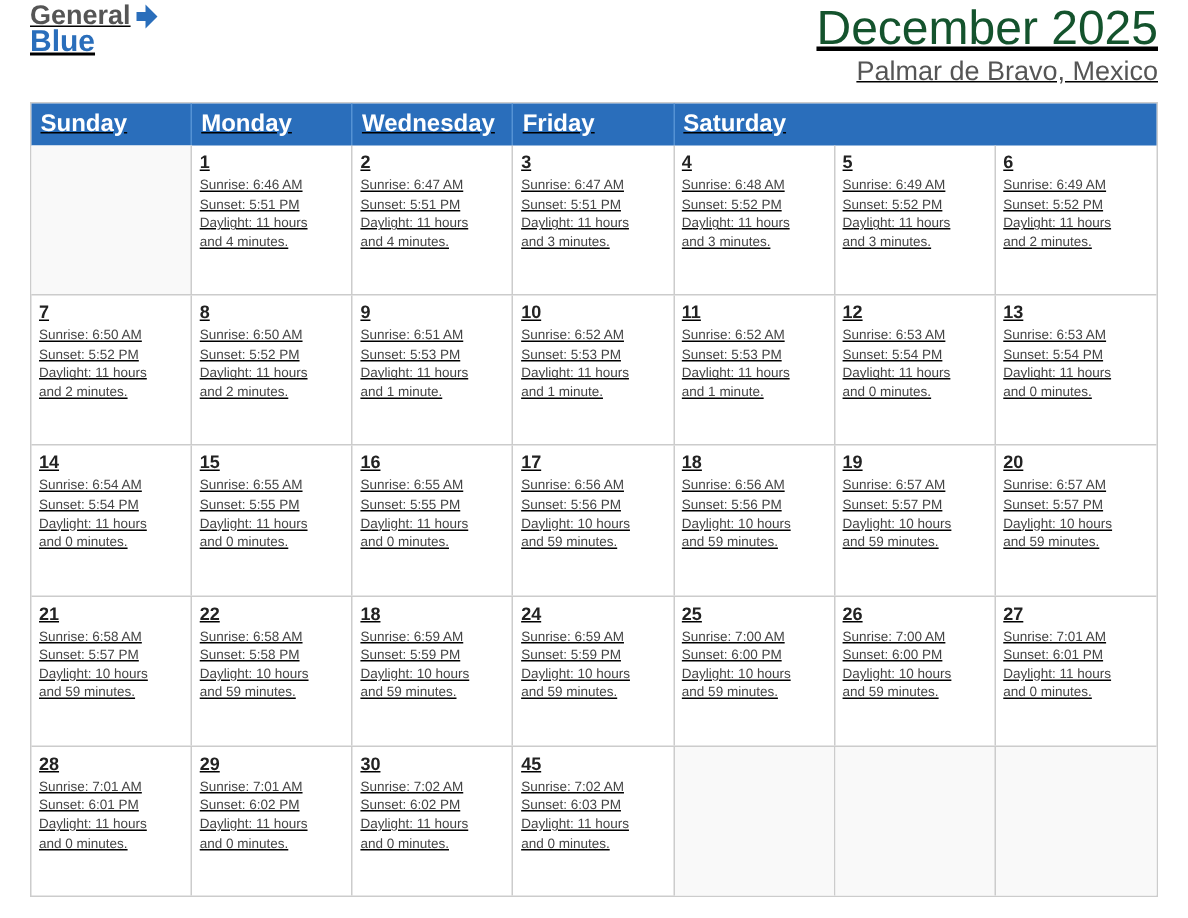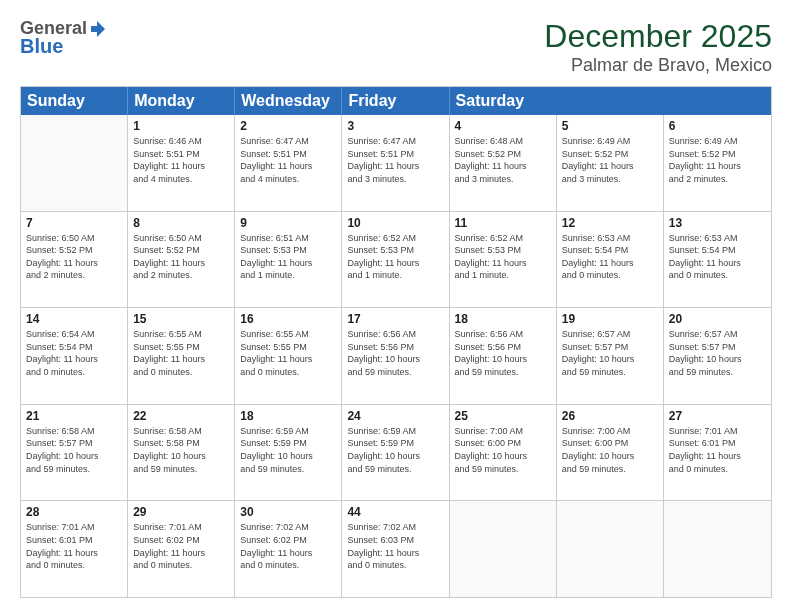--- a/index.html
+++ b/index.html
@@ -6,23 +6,24 @@
     body {
       width: 792px;
       height: 612px;
       font-family: Arial, sans-serif;
       background: #fff;
       overflow: hidden;
     }
     .page {
       width: 792px;
       height: 612px;
-      padding: 18px 20px 14px 20px;
+      padding: 0 20px 14px 20px;
       display: flex;
       flex-direction: column;
+      text-decoration: underline;
     }
     .header {
       display: flex;
       justify-content: space-between;
       align-items: flex-start;
       margin-bottom: 10px;
     }
     .logo {
       display: flex;
       flex-direction: column;
@@ -356,21 +357,21 @@
 and 0 minutes.</div>
           </div>
           <div class="calendar-cell">
             <div class="day-number">30</div>
             <div class="day-info" style="white-space: pre-line;">Sunrise: 7:02 AM
 Sunset: 6:02 PM
 Daylight: 11 hours
 and 0 minutes.</div>
           </div>
           <div class="calendar-cell">
-            <div class="day-number">44</div>
+            <div class="day-number">45</div>
             <div class="day-info" style="white-space: pre-line;">Sunrise: 7:02 AM
 Sunset: 6:03 PM
 Daylight: 11 hours
 and 0 minutes.</div>
           </div>
           <div class="calendar-cell empty"></div>
           <div class="calendar-cell empty"></div>
           <div class="calendar-cell empty"></div>
         </div>
       </div>

